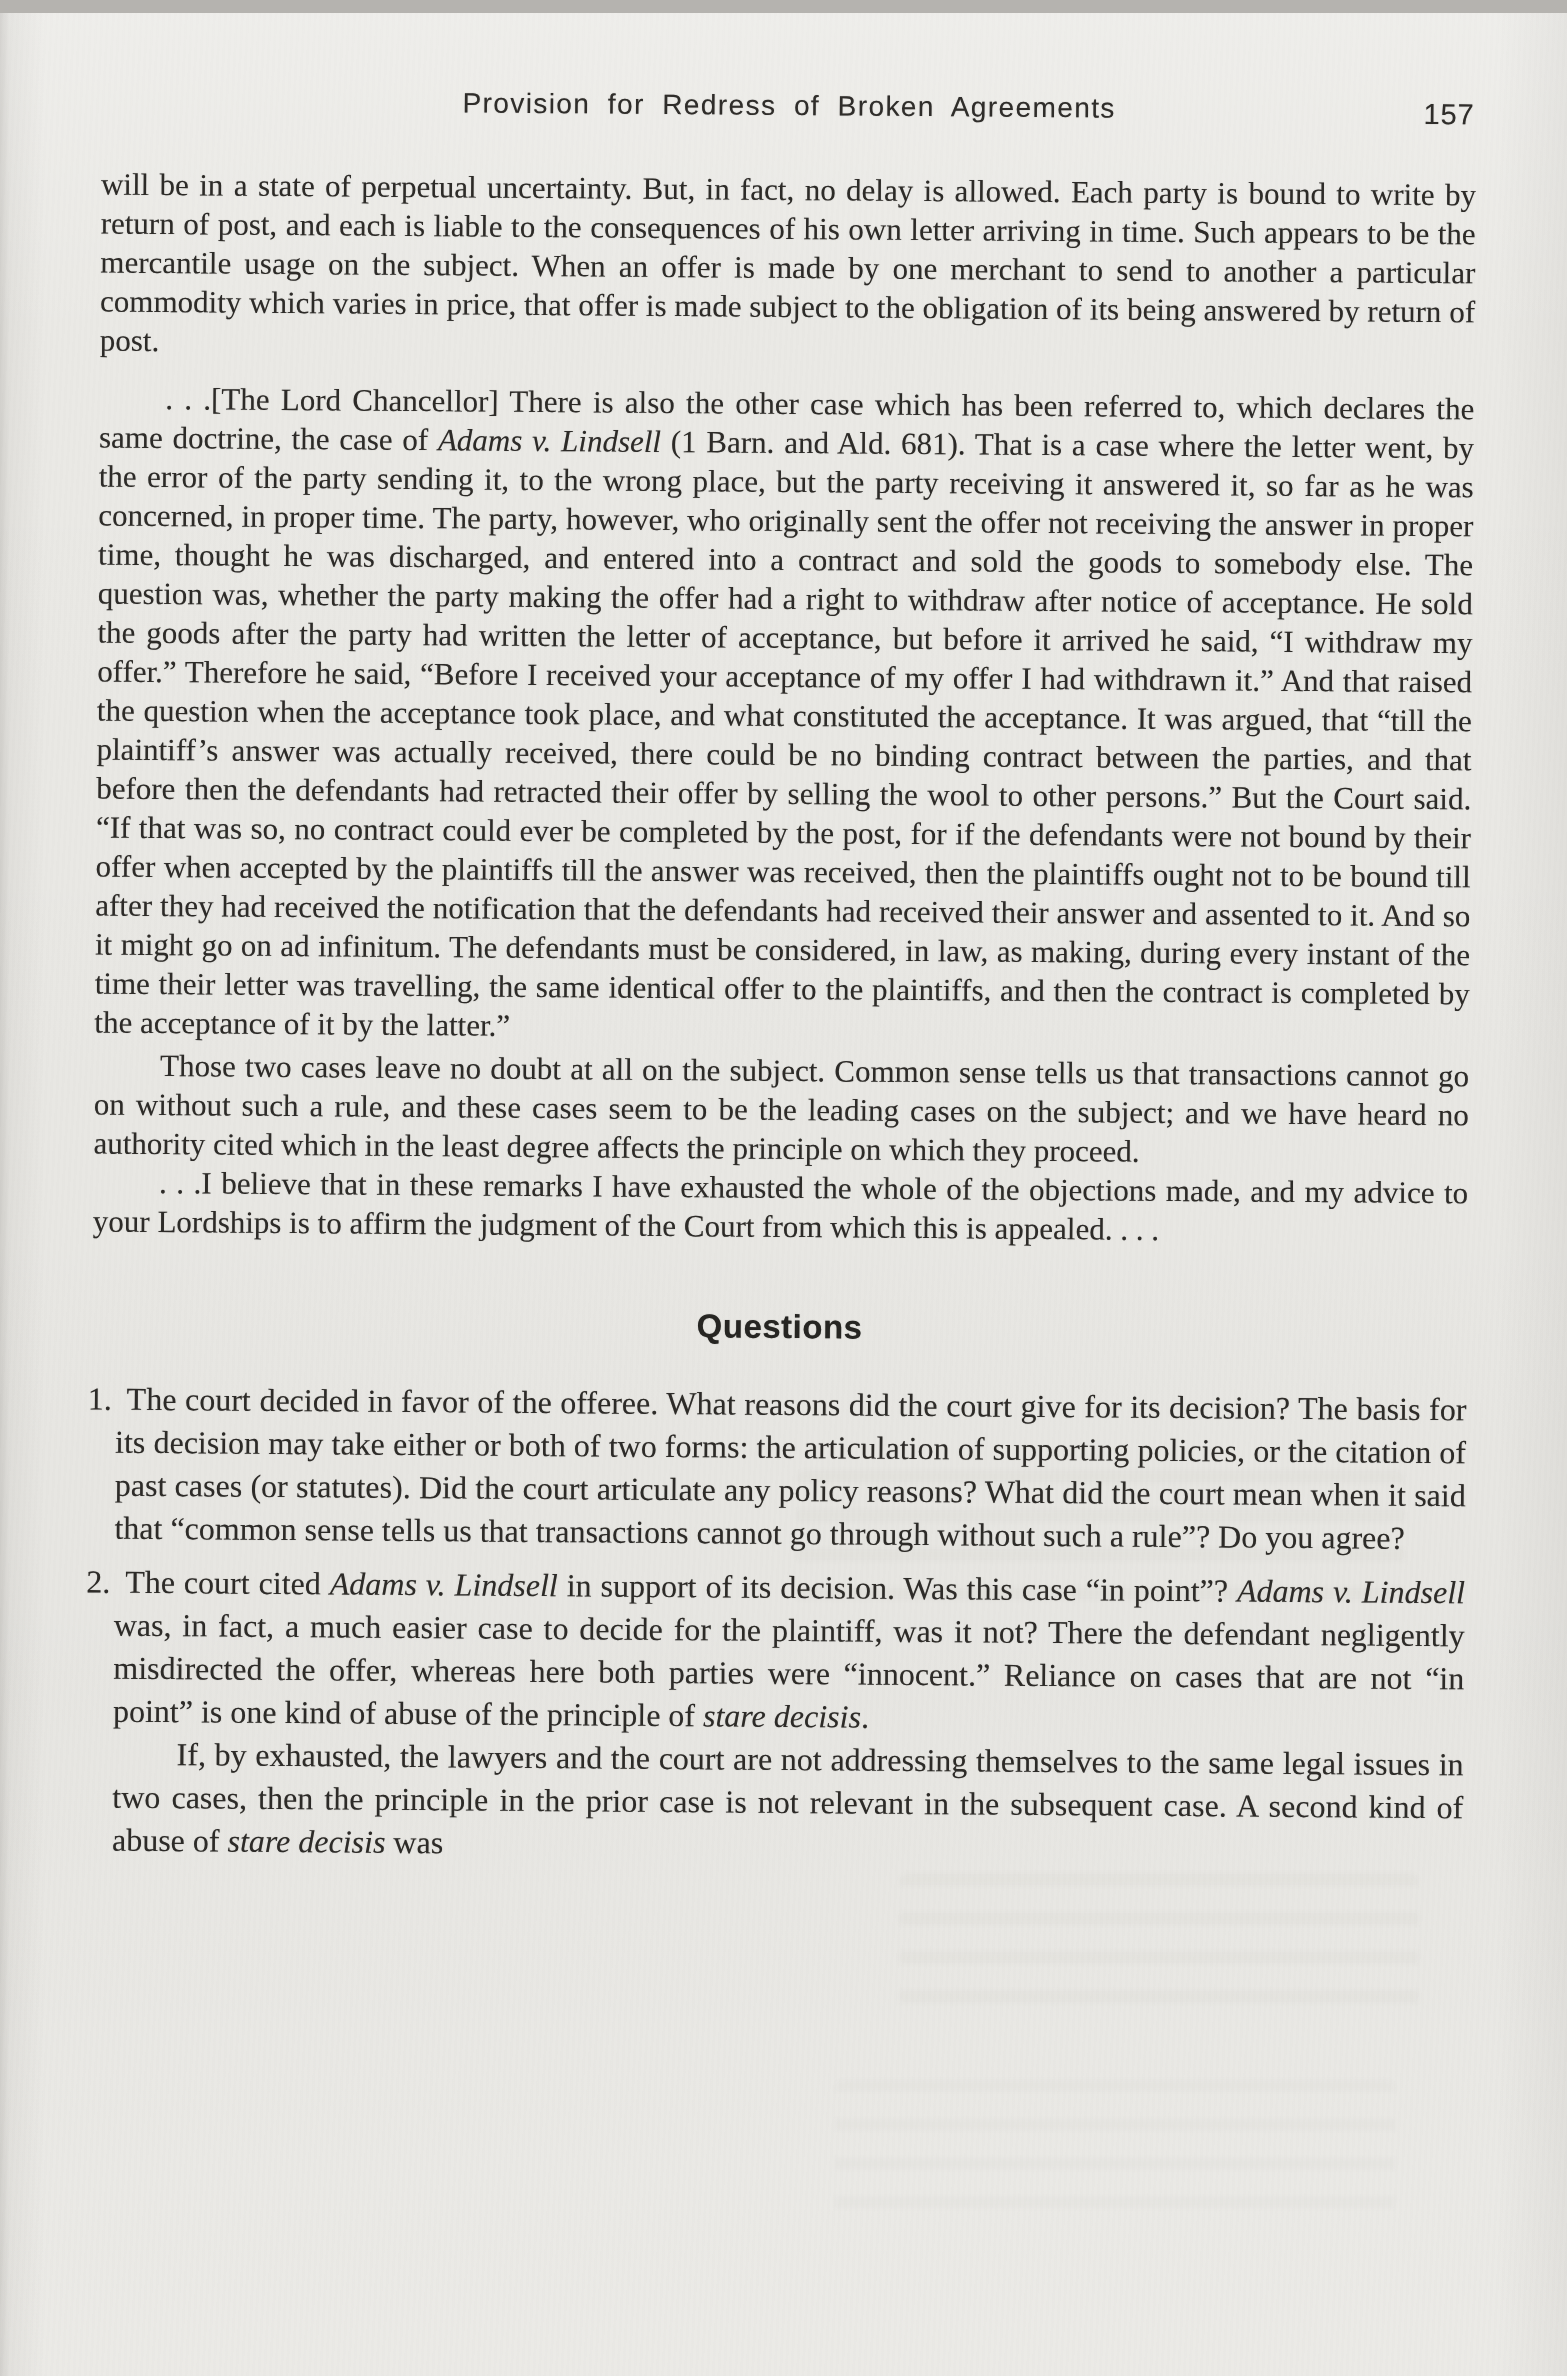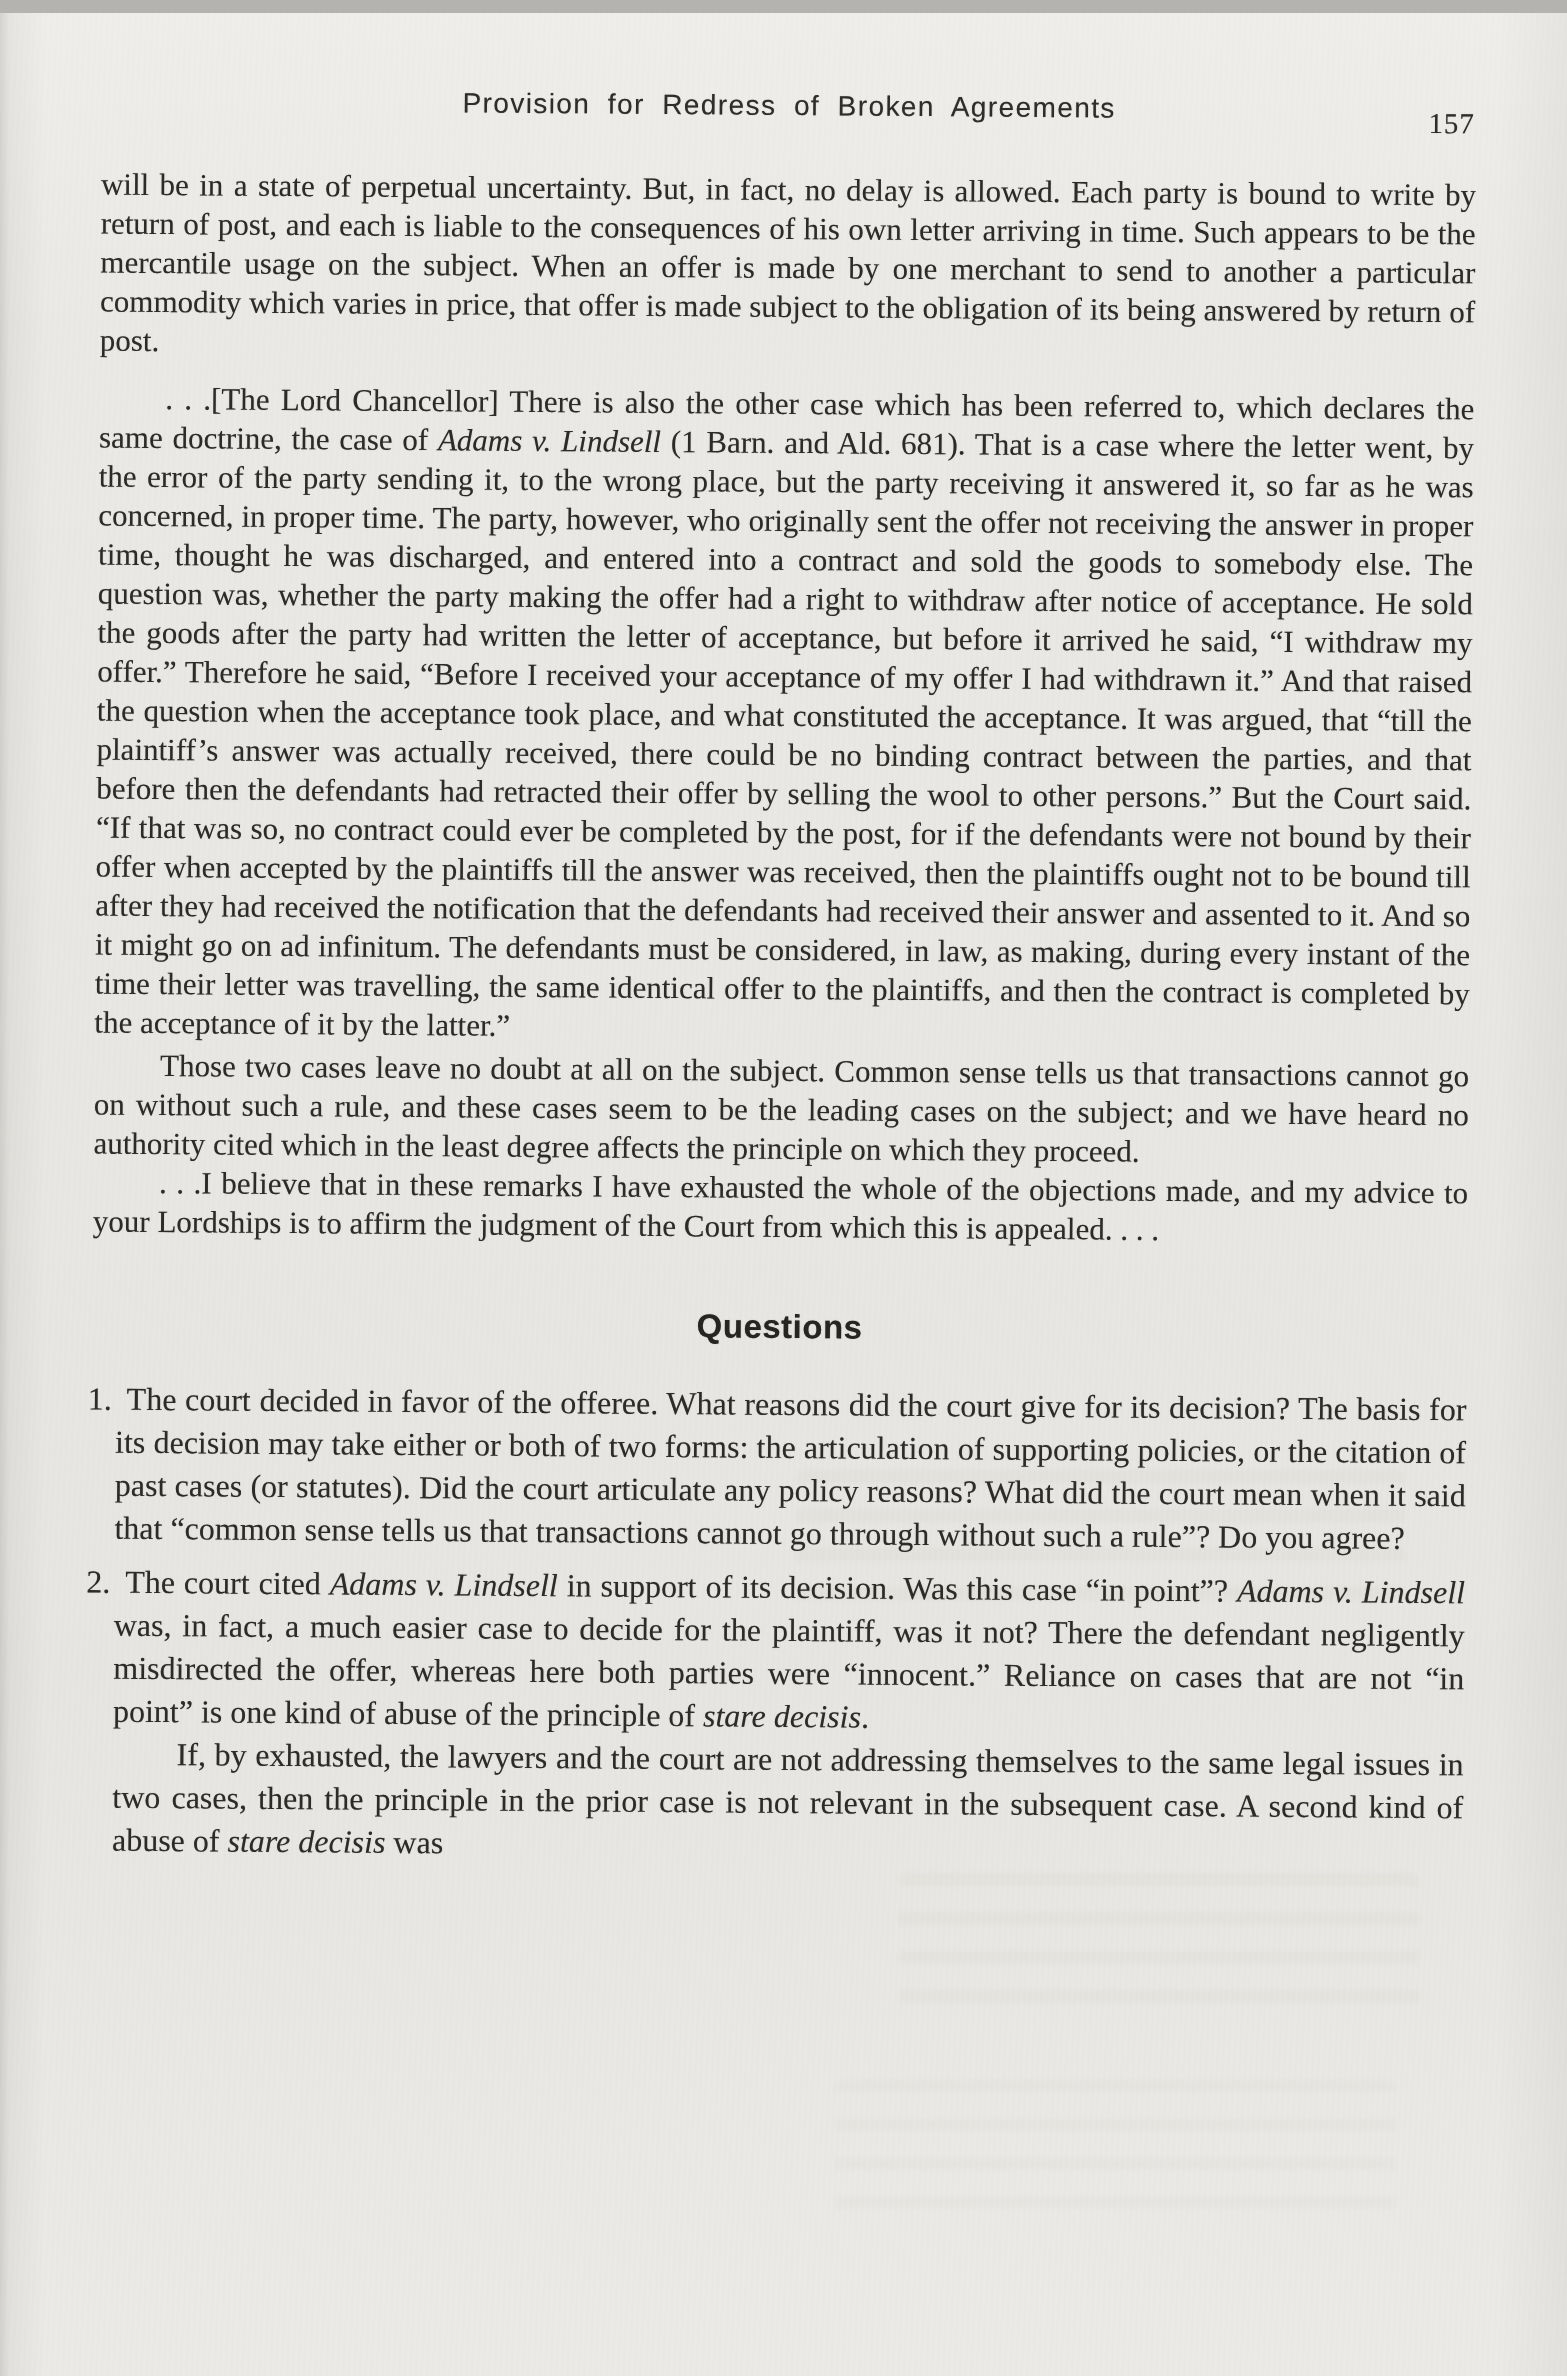--- a/index.html
+++ b/index.html
@@ -50,25 +50,24 @@
   .running-head {
     text-align: center;
     font-size: 28px;
     letter-spacing: 1.4px;
     word-spacing: 8.4px;
     text-shadow: 0 0 0.9px rgba(47,45,42,0.45);
   }
   .page-number {
     position: absolute;
     right: 1.9px;
-    top: 12px;
+    top: 3px;
     font-size: 29px;
     letter-spacing: 0.9px;
     text-shadow: 0 0 0.9px rgba(47,45,42,0.45);
-    font-family: Liberation Serif, serif;
   }
 
   .text-block {
     position: absolute;
     top: 157px;
     left: 94px;
     width: 1375px;
     font-family: "Liberation Serif", serif;
     font-size: 31px;
     line-height: 39px;

